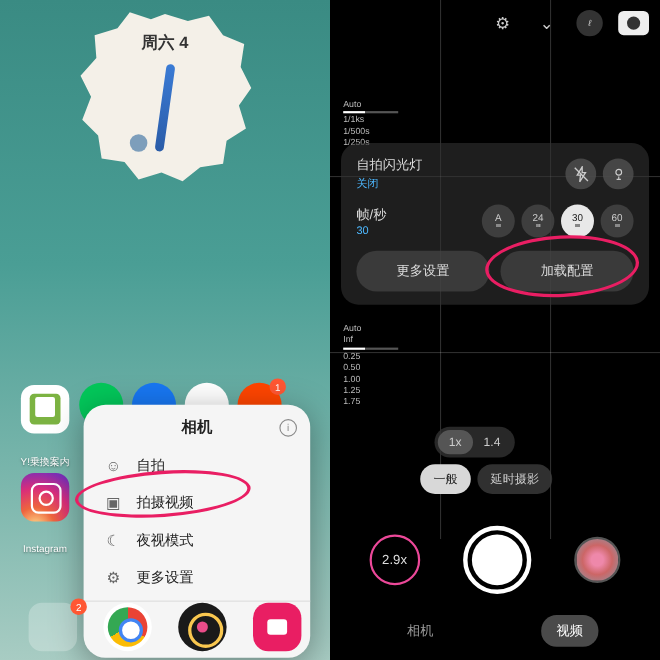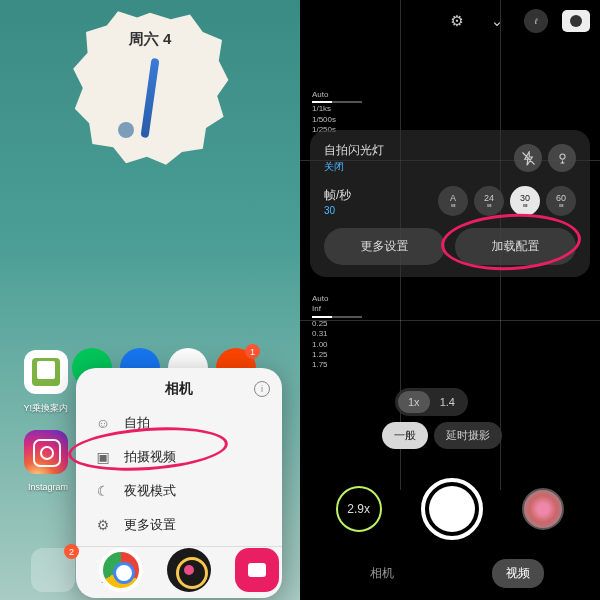--- a/index.html
+++ b/index.html
@@ -11,21 +11,21 @@
 
 .clock-widget{position:absolute;top:8px;left:70px;width:160px;height:160px}
 .clock-bg{width:100%;height:100%}
 .clock-date{position:absolute;top:22px;left:50%;transform:translateX(-50%);font-size:15px;font-weight:700;color:#333}
 .clock-hand{position:absolute;top:50px;left:76px;width:8px;height:80px;background:linear-gradient(180deg,#3a7bd5,#2a5ca8);border-radius:4px;transform:rotate(8deg)}
 .clock-dot{position:absolute;bottom:30px;left:48px;width:16px;height:16px;background:#4a7ba8;border-radius:50%;opacity:.7}
 
 .app-row1{position:absolute;top:350px;left:0;right:0;display:flex;padding:0 14px;gap:14px}
 .app-row2{position:absolute;top:430px;left:0;right:0;display:flex;padding:0 14px;gap:14px}
 .dock{position:absolute;bottom:8px;left:0;right:0;display:flex;justify-content:space-around;padding:0 14px}
-.app{width:54px;display:flex;flex-direction:column;align-items:flex-end;gap:8px;position:relative}
+.app{width:54px;display:flex;flex-direction:column;align-items:center;gap:20px;position:relative}
 .icon-box{width:44px;height:44px;border-radius:12px;display:flex;align-items:center;justify-content:center;font-size:20px;position:relative}
 .app-label{font-size:9px;color:#fff;text-shadow:0 1px 2px rgba(0,0,0,.5)}
 .badge{position:absolute;top:-4px;right:-4px;min-width:15px;height:15px;background:#ff5733;border-radius:8px;font-size:9px;color:#fff;display:flex;align-items:center;justify-content:center;padding:0 3px}
 
 .yroute{background:#fff}
 .yroute-inner{width:28px;height:28px;background:#7cb342;border-radius:4px;position:relative}
 .yroute-inner::before{content:'';position:absolute;top:3px;left:5px;width:18px;height:18px;background:#fff;border-radius:2px}
 .insta{background:radial-gradient(circle at 30% 110%,#ffdb8b 0%,#ee653d 30%,#d92d7a 60%,#7b2fb8 90%);position:relative}
 .insta::before{content:'';position:absolute;top:9px;left:9px;width:24px;height:24px;border:2.5px solid #fff;border-radius:7px}
 .insta::after{content:'';position:absolute;top:16px;left:16px;width:10px;height:10px;border:2.5px solid #fff;border-radius:50%}
@@ -85,21 +85,21 @@
 
 .zoom-chips{position:absolute;top:388px;left:95px;display:flex;background:rgba(50,50,50,.8);border-radius:16px;padding:3px}
 .zoom-chip{padding:5px 10px;font-size:11px;color:#ccc;border-radius:14px}
 .zoom-chip.active{background:#555}
 .mode-chips{position:absolute;top:422px;left:82px;display:flex;gap:6px}
 .mode-chip{padding:6px 12px;font-size:11px;border-radius:14px}
 .mode-chip.norm{background:#d8d8d8;color:#222}
 .mode-chip.tl{background:rgba(60,60,60,.8);color:#ccc}
 
 .shutter-row{position:absolute;bottom:60px;left:0;right:0;display:flex;align-items:center;justify-content:space-around;padding:0 16px}
-.zoom-ind{width:46px;height:46px;border:2px solid #bef264;border-radius:50%;display:flex;align-items:center;justify-content:center;font-size:12px;color:#ddd}
+.zoom-ind{width:46px;height:46px;border:2px solid #ec4899;border-radius:50%;display:flex;align-items:center;justify-content:center;font-size:12px;color:#ddd}
 .shutter{width:62px;height:62px;border:4px solid #fff;border-radius:50%;display:flex;align-items:center;justify-content:center}
 .shutter::before{content:'';width:46px;height:46px;background:#fff;border-radius:50%}
 .thumb{width:42px;height:42px;border-radius:50%;background:radial-gradient(circle,#e8a 20%,#c66 50%,#89a 100%);border:2px solid #555}
 
 .bottom-tabs{position:absolute;bottom:12px;left:0;right:0;display:flex;justify-content:space-around;padding:0 14px}
 .tab{font-size:12px;color:#999;padding:6px 14px;border-radius:14px}
 .tab.active{background:#4a4a4a;color:#fff}
 </style>
 </head>
 <body>
@@ -274,21 +274,21 @@
         <span>加载配置</span>
       </div>
     </div>
   </div>
 
   <div class="exp-scale" style="top:294px;left:12px">
     <div>Auto</div>
     <div>Inf</div>
     <div class="bar"></div>
     <div>0.25</div>
-    <div>0.31</div>
+    <div>0.50</div>
     <div>1.00</div>
     <div>1.25</div>
     <div>1.75</div>
   </div>
 
   <div class="zoom-chips">
     <div class="zoom-chip active">1x</div>
     <div class="zoom-chip">1.4</div>
   </div>
   <div class="mode-chips">

